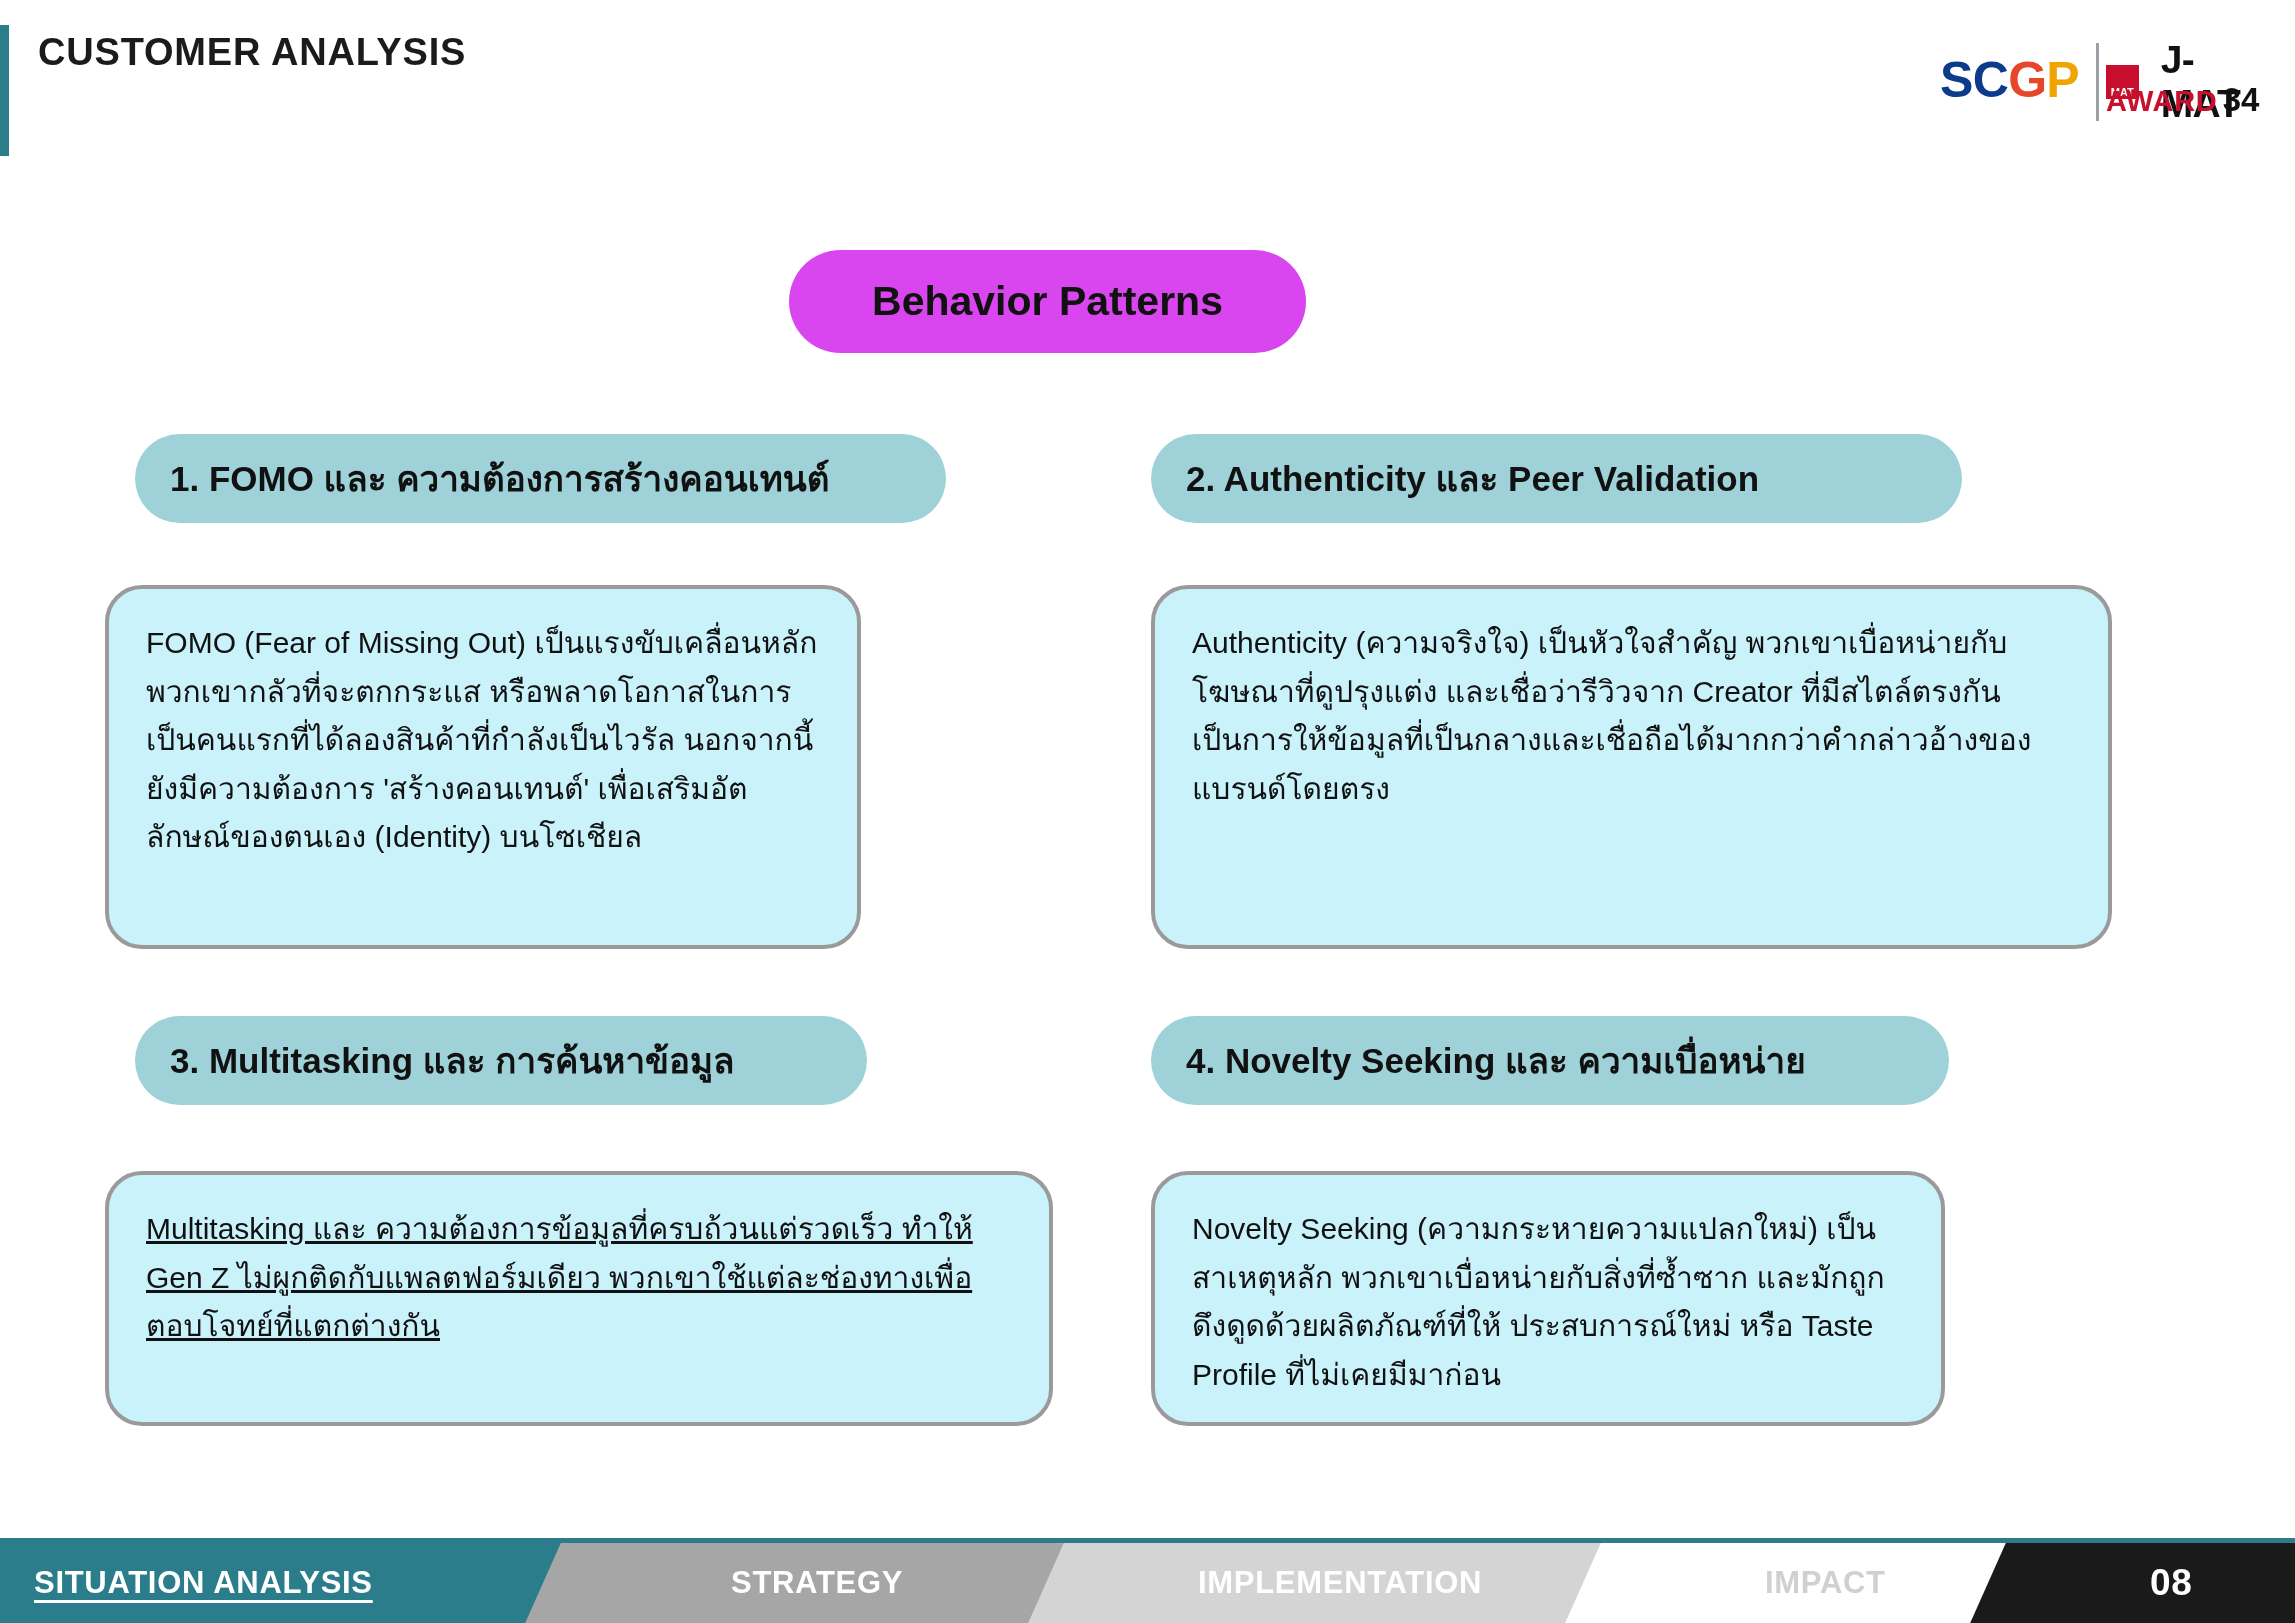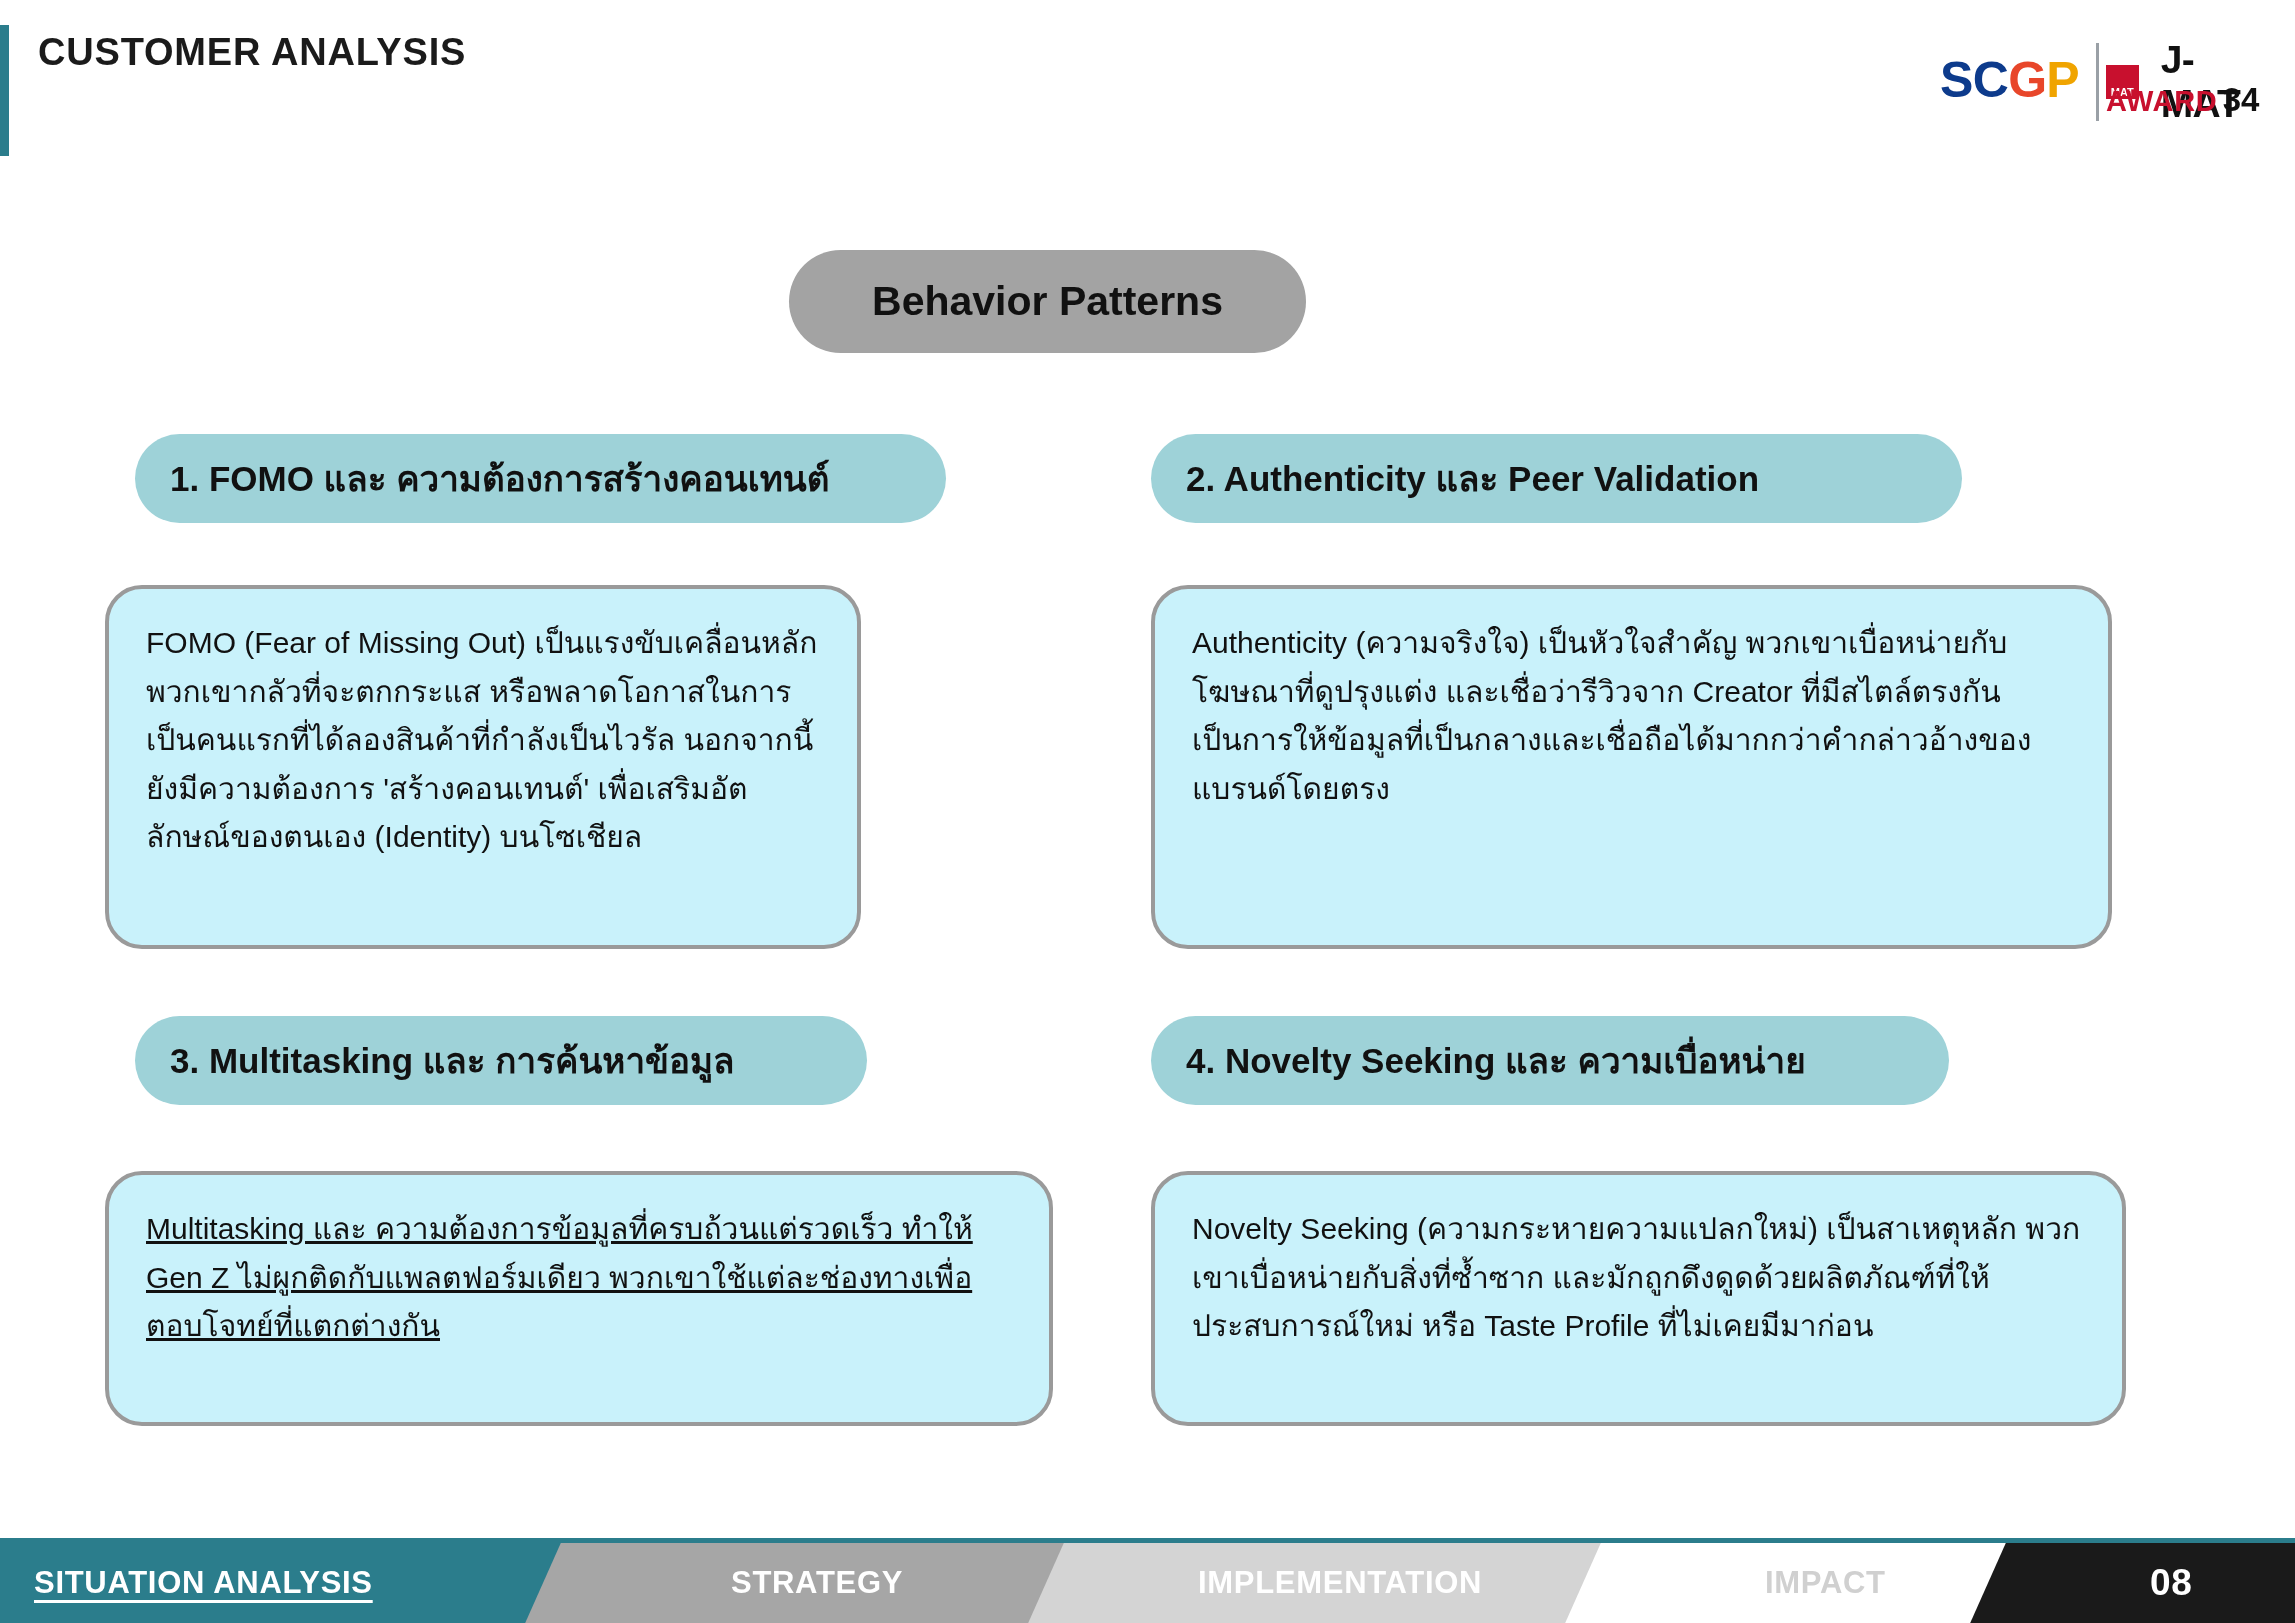--- a/index.html
+++ b/index.html
@@ -87,21 +87,21 @@
     display: flex; align-items: baseline; gap: 5.2px;
   }
   .jmat-award { font-size: 29px; font-weight: bold; color: #c8102e; letter-spacing: 0.7px; }
   .jmat-num { font-size: 33px; font-weight: bold; color: #111111; }
 
   
   .headline-pill {
     position: absolute;
     left: 789px; top: 250px;
     width: 517px; height: 103px;
-    background: #a3a3a3;
+    background: #d946ef;
     border-radius: 52px;
     display: flex; align-items: center; justify-content: center;
     font-size: 41px; font-weight: bold; color: #111111;
   }
 
   .pill {
     position: absolute;
     background: #9ed2d8;
     border-radius: 46px;
     display: flex; align-items: center;
@@ -127,21 +127,21 @@
 
   
   #pill-1 { left: 135px;  top: 434px;  width: 811px; }
   #pill-2 { left: 1151px; top: 434px;  width: 811px; }
   #pill-3 { left: 135px;  top: 1016px; width: 732px; }
   #pill-4 { left: 1151px; top: 1016px; width: 798px; }
 
   #card-1 { left: 105px;  top: 585px;  width: 756px; height: 364px; }
   #card-2 { left: 1151px; top: 585px;  width: 961px; height: 364px; }
   #card-3 { left: 105px;  top: 1171px; width: 948px; height: 255px; text-decoration: underline; }
-  #card-4 { left: 1151px; top: 1171px; width: 975px; height: 255px; }
+  #card-4 { left: 1151px; top: 1171px; width: 794px; height: 255px; }
 
   
   .footer {
     position: absolute;
     left: 0; top: 1543px;
     width: 2295px; height: 80px;
     overflow: hidden;
   }
   .f-seg {
     position: absolute;

